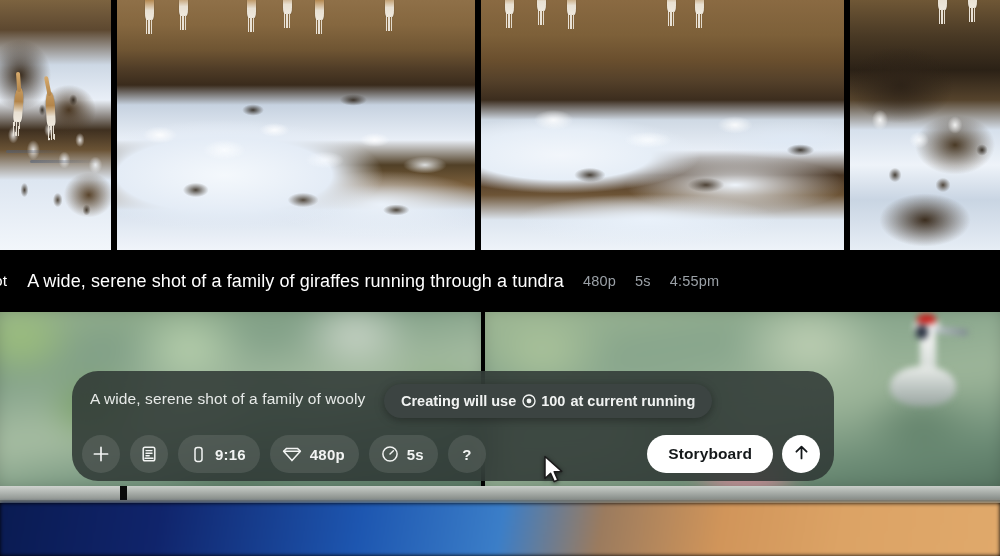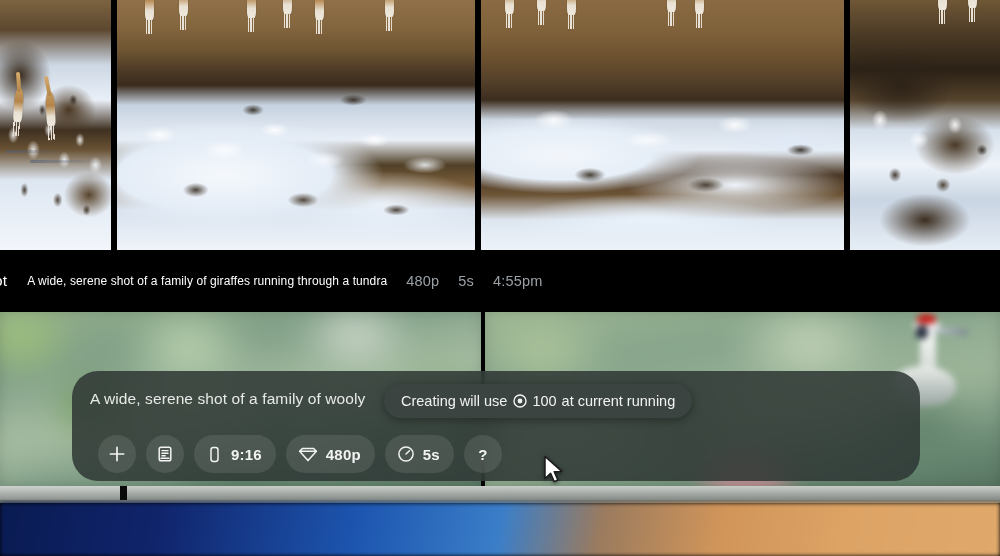--- a/index.html
+++ b/index.html
@@ -120,21 +120,21 @@
     position:absolute; height:3px; border-radius:2px;
     background: linear-gradient(90deg, rgba(80,95,120,.55), rgba(120,135,160,0));
   }
 
   
   .meta-bar {
     position:absolute; left:0; top:250px; width:1000px; height:62px;
     background:#000; display:flex; align-items:center; color:#fff;
   }
   .meta-trunc { font-size:15.5px; color:#fff; margin-left:-6px; letter-spacing:.1px; }
-  .meta-prompt { font-size:12px; color:#ffffff; margin-left:20px; letter-spacing:.1px; white-space:nowrap; }
+  .meta-prompt { font-size:18px; color:#ffffff; margin-left:20px; letter-spacing:.1px; white-space:nowrap; }
   .meta-dim { font-size:14.5px; color:#9aa0a6; margin-left:19px; letter-spacing:.2px; }
 
   
   .composer-bg { position:absolute; left:0; top:312px; width:1000px; height:174px; overflow:hidden; background:#0b0f0c; display:flex; }
   .bg-pane { position:relative; height:174px; overflow:hidden; }
   .bg-left { width:481px; }
   .bg-div  { width:4px; background:#000; }
   .bg-right{ flex:1; }
   .foliage {
     position:absolute; inset:-20px;
@@ -161,39 +161,39 @@
   .crane .head { position:absolute; right:26px; top:4px; width:26px; height:18px; background:#fdfdfb; border-radius:50% 50% 45% 45%; }
   .crane .crown { position:absolute; right:30px; top:0px; width:19px; height:10px; background:#c5201c; border-radius:50% 50% 30% 30%; }
   .crane .cheek { position:absolute; right:38px; top:11px; width:12px; height:14px; background:#2b3242; border-radius:40%; }
   .crane .beak { position:absolute; right:-2px; top:14px; width:36px; height:6px; background:linear-gradient(90deg,#c9cfd6,#7b848f); border-radius:3px; transform:rotate(6deg); }
   .crane .neck { position:absolute; right:30px; top:18px; width:16px; height:44px; background:linear-gradient(180deg,#f4f5f3,#cfd6d2); border-radius:8px; }
   .crane .body { position:absolute; right:10px; top:52px; width:66px; height:40px; background:linear-gradient(180deg,#e9ece9,#9aa6a2); border-radius:50% 50% 45% 45%; }
   .pinkblob { position:absolute; left:42%; bottom:-6px; width:90px; height:34px; background:#d8899a; filter: blur(12px); opacity:.85; border-radius:50%; }
 
   
   .composer {
-    position:absolute; left:72px; top:371px; width:848px; height:110px;
+    position:absolute; left:72px; top:371px; width:762px; height:110px;
     background: rgba(44,52,50,.84);
     -webkit-backdrop-filter: blur(16px); backdrop-filter: blur(16px);
     border-radius: 26px;
   }
   .composer-row1 { position:absolute; left:0; top:0; width:100%; height:56px; display:flex; align-items:center; }
   .prompt-text {
     margin-left:18px; font-size:15.5px; color:#e7eae8; white-space:nowrap; letter-spacing:.1px;
   }
   .tooltip {
     position:absolute; left:312px; top:13px; height:34px;
     display:flex; align-items:center; padding:0 17px;
     background:#3c4442; border-radius:17px;
-    font-size:14.5px; font-weight:normal; color:#f1f3f2; white-space:nowrap;
+    font-size:14.5px; font-weight:bold; color:#f1f3f2; white-space:nowrap;
     box-shadow: 0 2px 10px rgba(0,0,0,.35);
   }
   .tooltip .coin { display:inline-block; margin:0 5px 0 6px; position:relative; top:1px; }
 
-  .composer-row2 { position:absolute; left:16px; top:56px; width:100%; height:54px; display:flex; align-items:center;text-align:center; }
+  .composer-row2 { position:absolute; left:0; top:56px; width:100%; height:54px; display:flex; align-items:center;text-align:center; }
   .pill {
     display:flex; align-items:center; justify-content:center;
     height:38px; background: rgba(255,255,255,.10);
     border-radius:19px; color:#f2f4f3; cursor:pointer;
     flex:none;
   }
   .pill.round { width:38px; }
   .pill.labeled { padding:0 14px 0 12px; gap:8px; }
   .pill .lbl { font-size:15px; font-weight:bold; letter-spacing:.2px; }
   .pill svg { display:block; }
@@ -380,20 +380,30 @@
           <span class="lbl">5s</span>
         </div>
 
 
         <div class="pill round">
           <span class="lbl">?</span>
         </div>
 
       </div>
 
+      <div class="right-actions">
+        <div class="storyboard-btn">Storyboard</div>
+        <div class="submit-btn">
+          <span>
+            <svg width="19" height="19" viewBox="0 0 19 19">
+              <path d="M9.5 15.4V3.8M4.4 8.7 9.5 3.6l5.1 5.1" fill="none" stroke="#14181a" stroke-width="1.8" stroke-linecap="round" stroke-linejoin="round"></path>
+            </svg>
+          </span>
+        </div>
+      </div>
     </div>
   </div>
 
   <div class="cursor">
     <svg width="22" height="30" viewBox="0 0 22 30">
       <path d="M2 1.5 2 23.5 7.6 18.3 11.2 26.6 14.8 25 11.2 16.8 18.8 16.4z" fill="#ffffff" stroke="#1b1b1b" stroke-width="1.5" stroke-linejoin="round"></path>
     </svg>
   </div>
 
   <div class="edge-strip">

